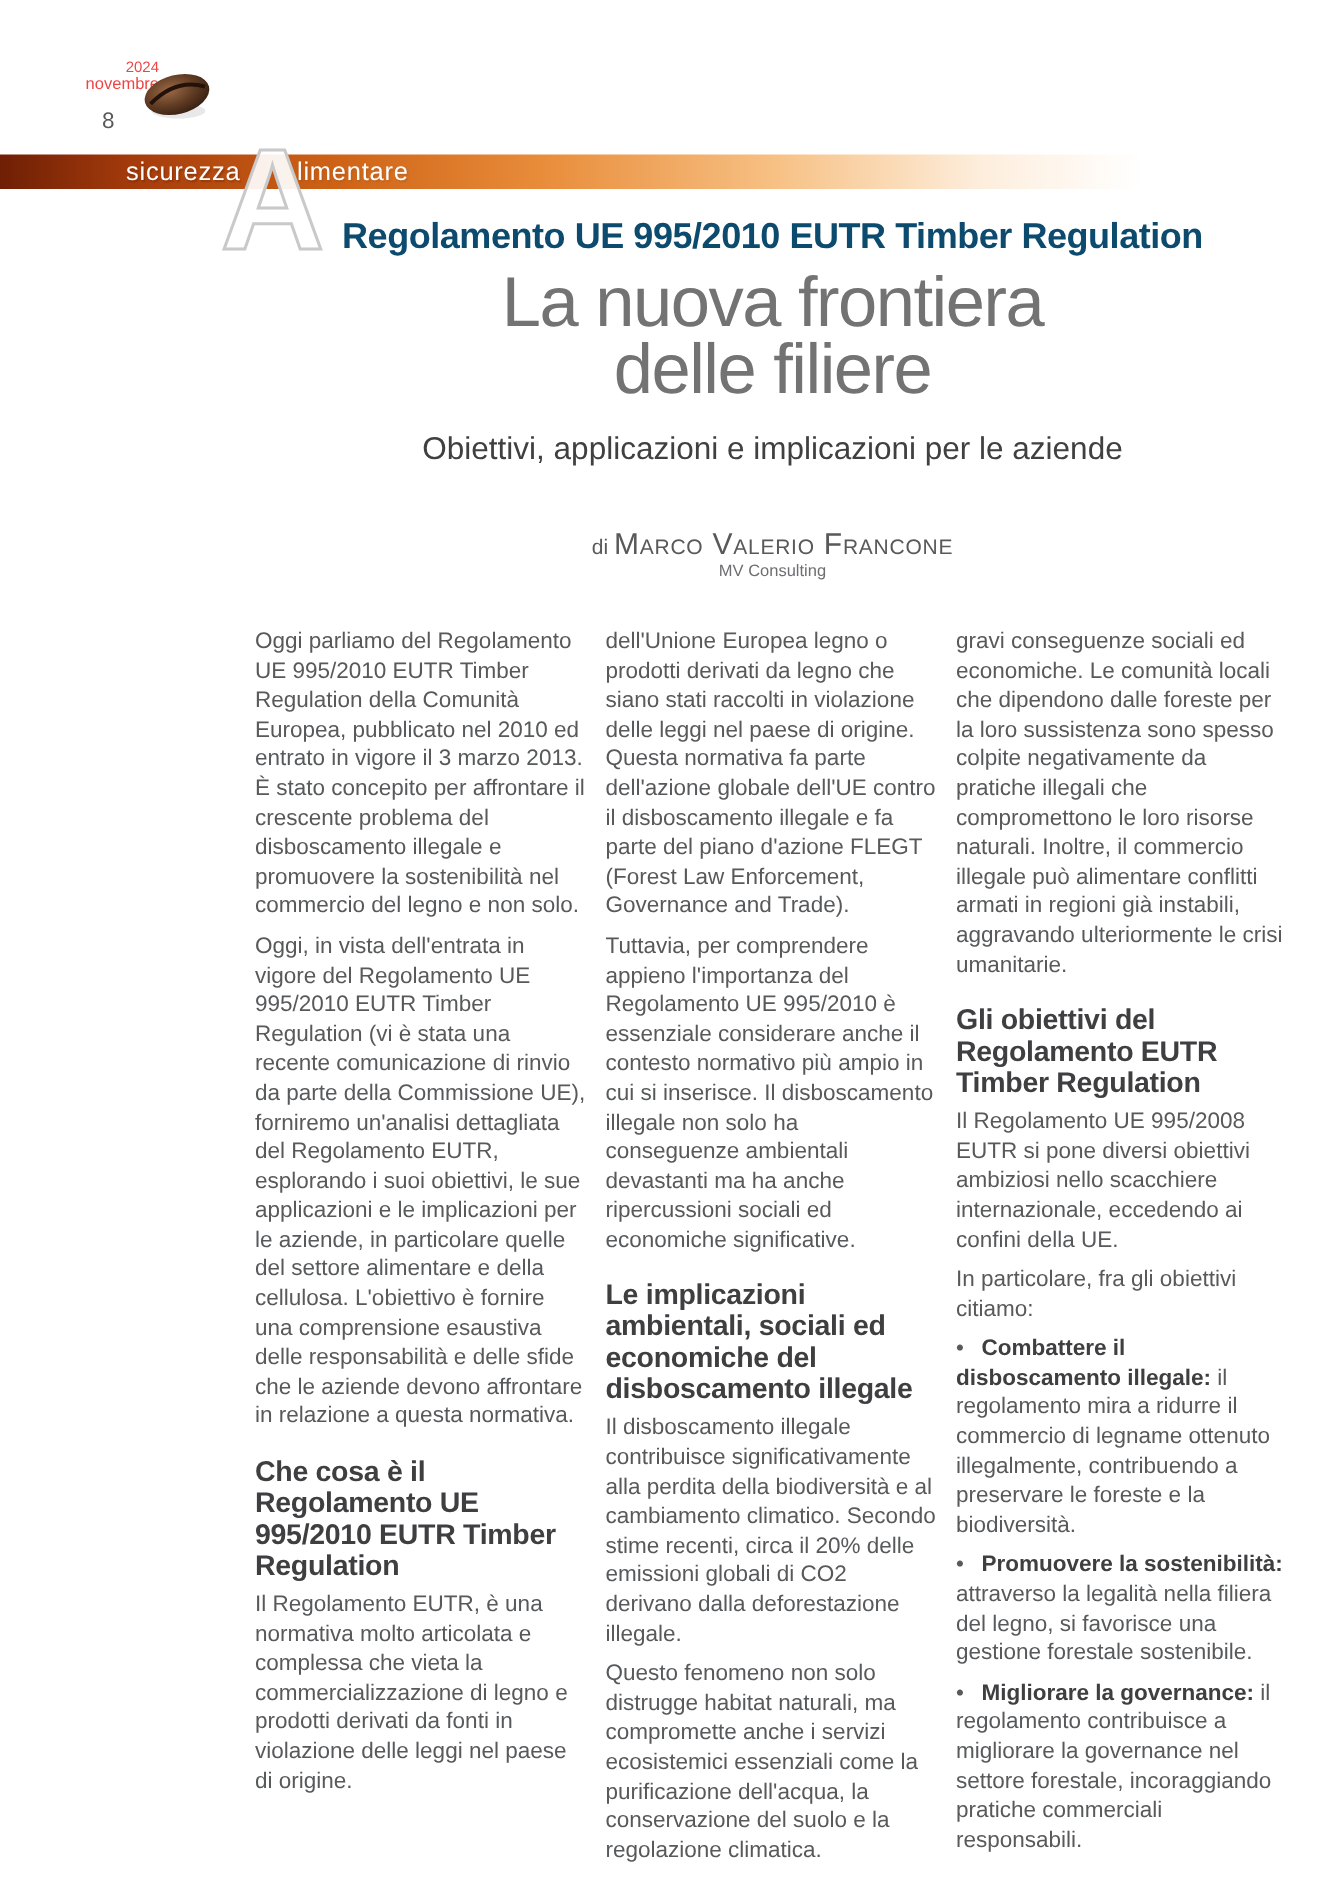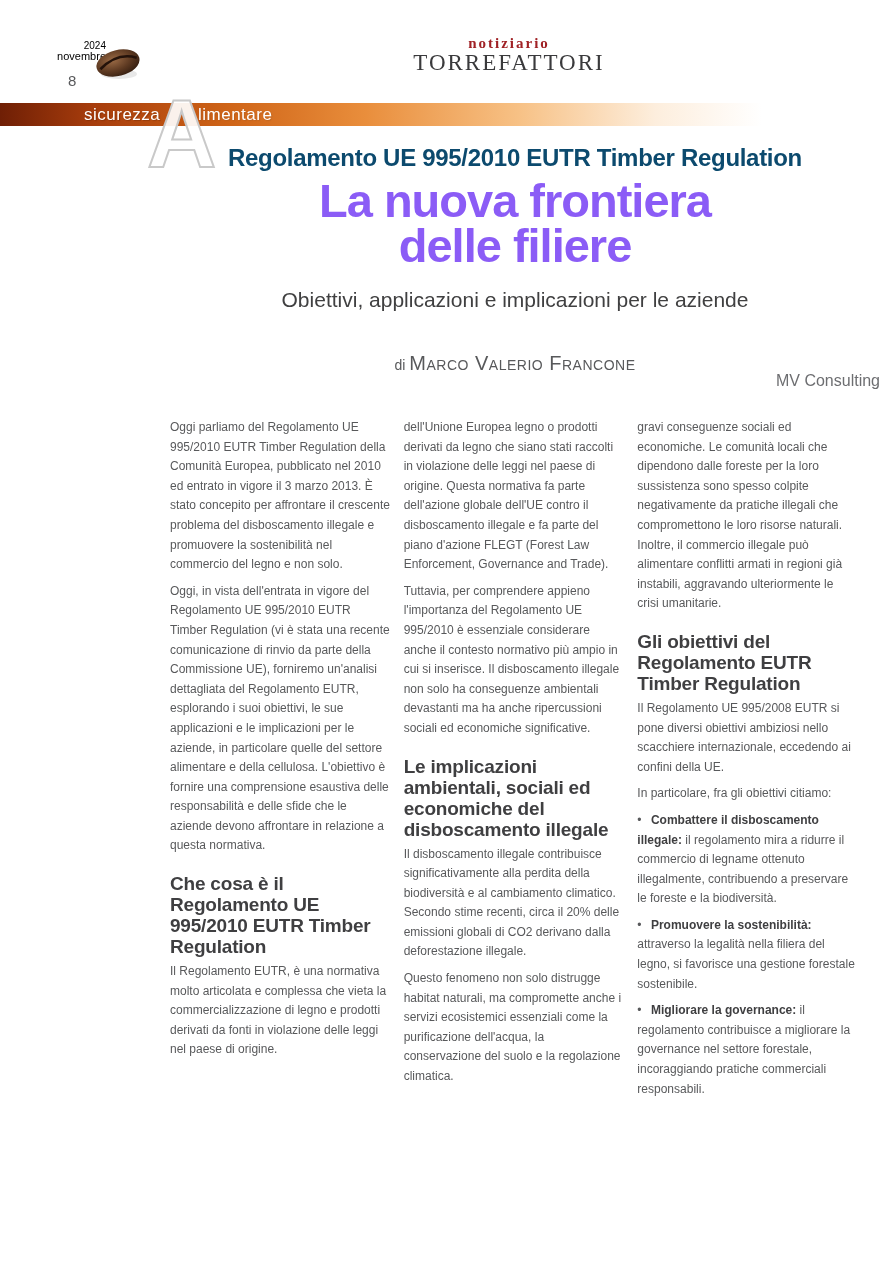--- a/index.html
+++ b/index.html
@@ -1,20 +1,20 @@
 <!DOCTYPE html>
 <html lang="it"><head>
 <meta charset="utf-8">
 <style>
   html,body{margin:0;padding:0;background:#fff;}
   body{width:892px;height:1262px;font-family:"Liberation Sans",sans-serif;position:relative;overflow:hidden;}
   .page{position:absolute;inset:0;background:#ffffff;}
 
   
-  .issue{position:absolute;left:38px;top:40px;width:68px;text-align:right;color:#000000;line-height:11px;}
+  .issue{position:absolute;left:38px;top:40px;width:68px;text-align:right;color:#ef4444;line-height:11px;}
   .issue-year{font-size:10px;}
   .issue-month{font-size:11px;}
   .bean{position:absolute;left:92px;top:44px;width:52px;height:44px;}
   .pagenum{position:absolute;left:68px;top:72px;font-size:15px;color:#58595b;}
   .logo{position:absolute;left:394px;top:36px;width:230px;text-align:center;font-family:"Liberation Serif",serif;}
   .logo-top{font-size:15px;font-weight:bold;color:#a02125;letter-spacing:2px;line-height:15px;}
   .logo-bottom{font-size:23px;color:#3a3a3c;letter-spacing:2px;line-height:24px;}
 
   
   .banner{position:absolute;left:0;top:103px;width:762px;height:23px;
@@ -22,30 +22,30 @@
   .banner-word{position:absolute;color:#ffffff;font-weight:normal;font-size:17px;letter-spacing:0.5px;
     text-shadow:1px 1px 1px rgba(90,30,0,0.35);}
   .banner-w1{left:84px;top:105px;}
   .banner-w2{left:198px;top:105px;text-shadow:1px 1px 1px rgba(150,90,40,0.35);}
   .banner-A{position:absolute;left:147px;top:86px;font-size:96px;line-height:96px;font-weight:bold;
     color:rgba(255,255,255,0.92);-webkit-text-stroke:2px #c9c9c9;z-index:3;}
 
   
   .article-head{position:absolute;left:150px;top:144px;width:730px;text-align:center;}
   .kicker{font-size:24px;font-weight:bold;color:#0c4a6e;letter-spacing:-0.3px;}
-  .title{margin:6px 0 0;font-size:47px;line-height:45px;font-weight:700;color:#8b5cf6;letter-spacing:-1px;}
+  .title{margin:6px 0 0;font-size:47px;line-height:45px;font-weight:400;color:#737373;letter-spacing:-1px;}
   .subtitle{margin-top:20px;font-size:21px;color:#404041;}
   .byline{margin-top:40px;font-size:14px;color:#58595b;}
   .by-name{font-variant:small-caps;letter-spacing:0.5px;font-size:20px;}
-  .by-org{font-size:16px;line-height:12px;color:#6d6e71;text-align:right;}
+  .by-org{font-size:11px;line-height:12px;color:#6d6e71;}
 
   
   .columns{position:absolute;left:170px;top:418px;width:688px;display:flex;gap:13px;}
   .col{flex:1;min-width:0;color:#58595b;}
-  .col p{margin:0 0 7px;font-size:12px;line-height:19.6px;}
+  .col p{margin:0 0 7px;font-size:15px;line-height:19.6px;}
   .col h3{margin:17px 0 5px;font-size:19px;line-height:21px;color:#3f3f41;letter-spacing:-0.2px;}
   .col p strong{color:#3f3f41;}
 </style>
 </head>
 <body>
 
 <div class="page">
 
   <div class="issue">
     <div class="issue-year">2024</div>
@@ -62,24 +62,20 @@
         </radialGradient>
       </defs>
       <ellipse cx="27" cy="30" rx="18" ry="5" fill="#d9d9d9" opacity="0.6"></ellipse>
       <ellipse cx="26" cy="19" rx="22" ry="13" fill="url(#beanG)" transform="rotate(-14 26 19)"></ellipse>
       <path d="M8 24 Q 26 8 45 15" stroke="#24120a" stroke-width="2.6" fill="none" transform="rotate(-4 26 19)"></path>
     </svg>
   </div>
 
   <div class="pagenum">8</div>
 
-  <div class="logo">
-    <div class="logo-top">notiziario</div>
-    <div class="logo-bottom">TORREFATTORI</div>
-  </div>
 
   <div class="banner"></div>
   <span class="banner-word banner-w1">sicurezza</span>
   <span class="banner-A">A</span>
   <span class="banner-word banner-w2">limentare</span>
 
   <div class="article-head">
     <div class="kicker">Regolamento UE 995/2010 EUTR Timber Regulation</div>
     <h1 class="title"><span>La nuova frontiera</span><br><span>delle filiere</span></h1>
     <div class="subtitle">Obiettivi, applicazioni e implicazioni per le aziende</div>

